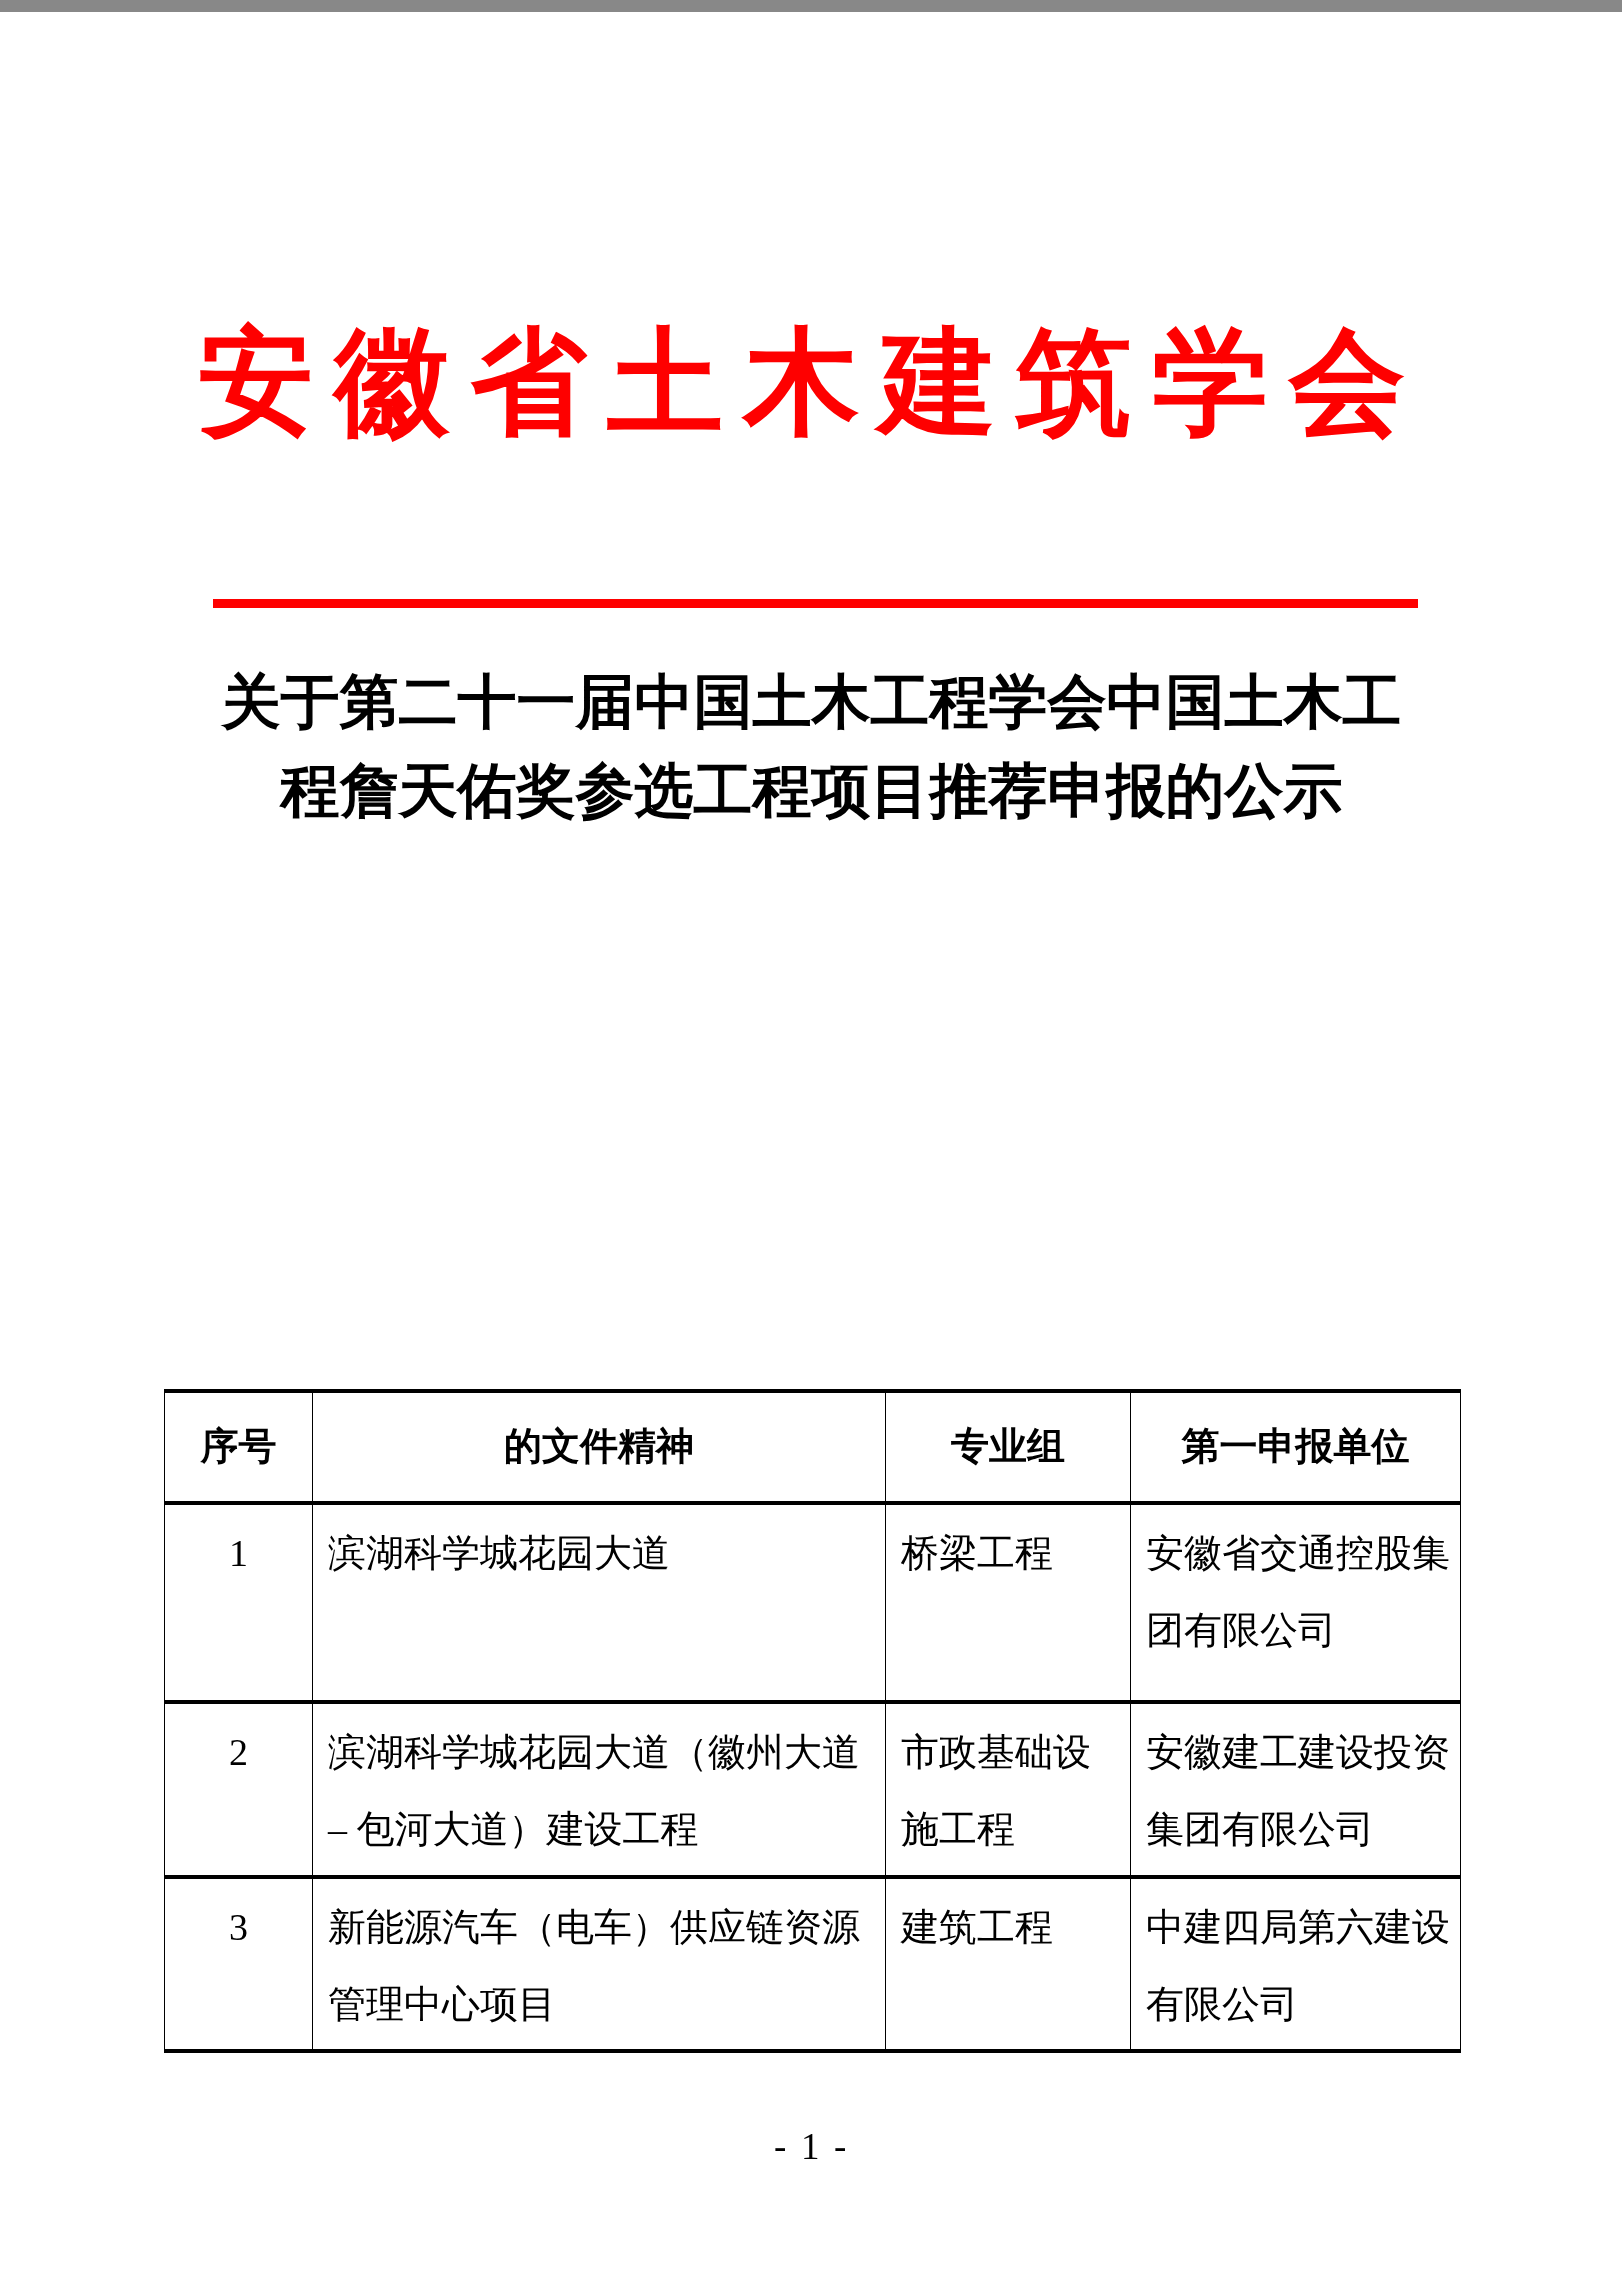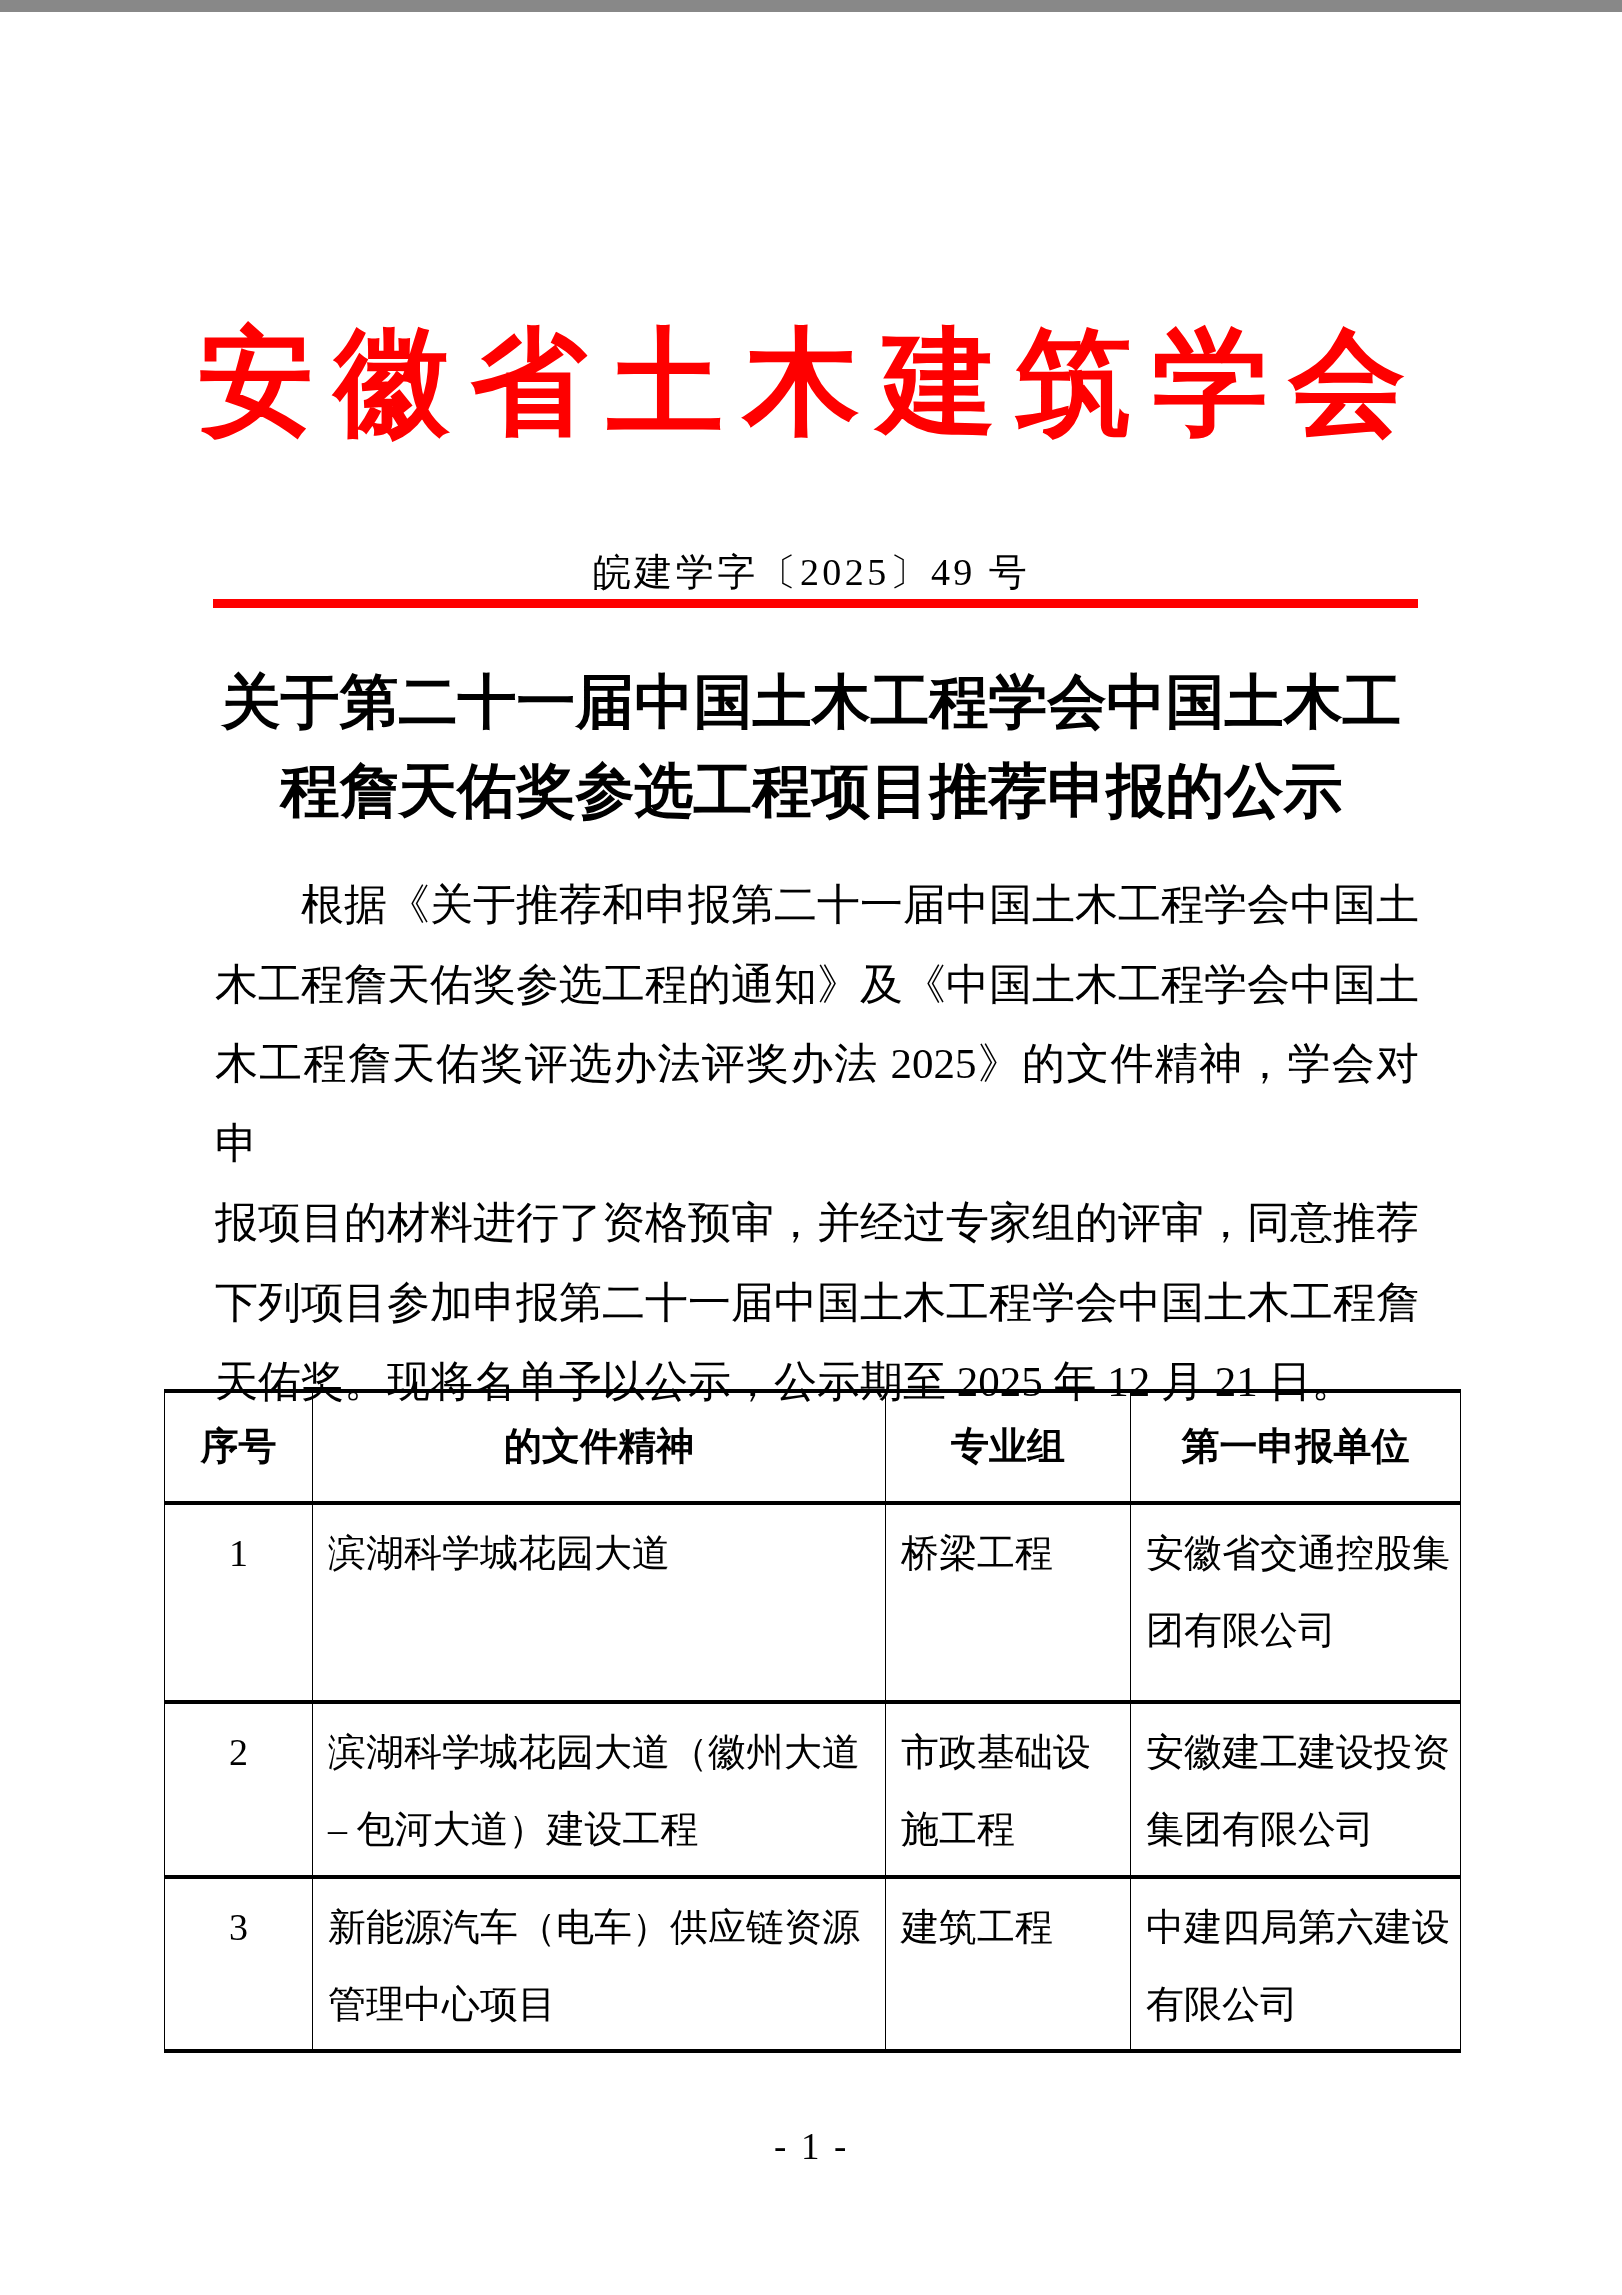--- a/index.html
+++ b/index.html
@@ -101,33 +101,26 @@
     letter-spacing: 2.7px;
   }
 </style>
 </head>
 <body>
 
 <div class="page">
 
   <div class="org-title">安徽省土木建筑学会</div>
 
-  <div class="doc-number">皖建学字〔2025〕49 号</div>
 
   <div class="red-rule"></div>
 
   <h1 class="heading">关于第二十一届中国土木工程学会中国土木工
 程詹天佑奖参选工程项目推荐申报的公示</h1>
 
-  <p class="body-text">根据《关于推荐和申报第二十一届中国土木工程学会中国土
-木工程詹天佑奖参选工程的通知》及《中国土木工程学会中国土
-木工程詹天佑奖评选办法评奖办法 2025》的文件精神，学会对申
-报项目的材料进行了资格预审，并经过专家组的评审，同意推荐
-下列项目参加申报第二十一届中国土木工程学会中国土木工程詹
-天佑奖。现将名单予以公示，公示期至 2025 年 12 月 21 日。</p>
 
   <table class="doc-table">
     <colgroup>
       <col style="width:148px">
       <col style="width:573px">
       <col style="width:245px">
       <col style="width:330px">
     </colgroup>
     <thead>
       <tr>

